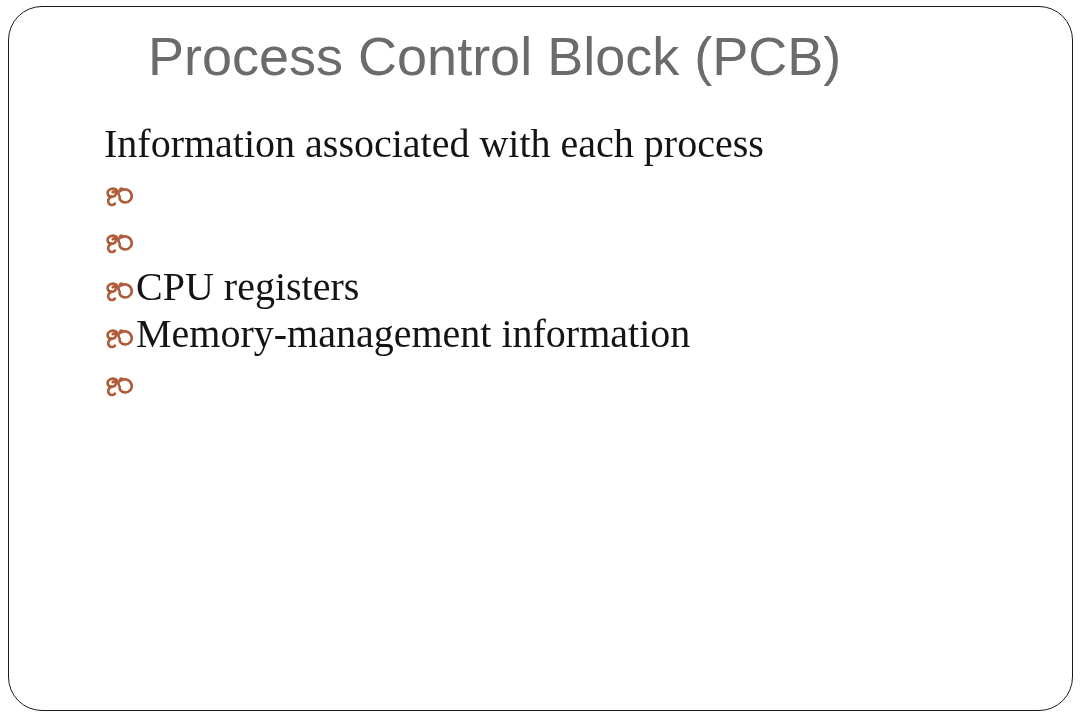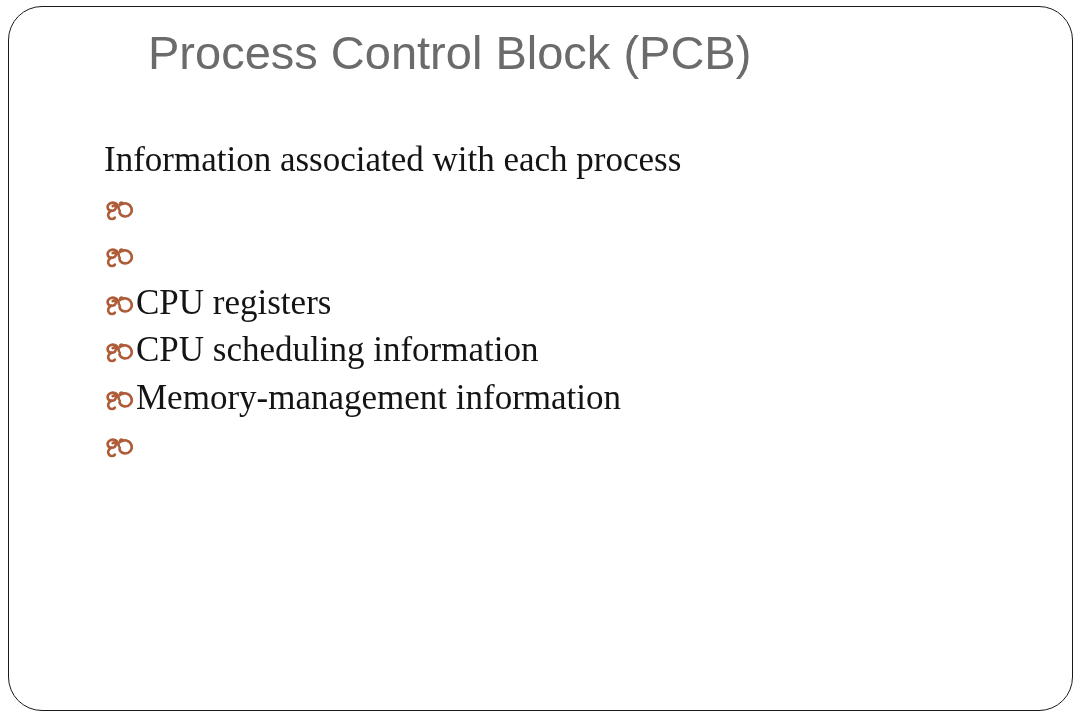--- a/index.html
+++ b/index.html
@@ -32,31 +32,31 @@
     border-radius: 34px;
     pointer-events: none;
   }
   .title {
     position: absolute;
     left: 148px;
     top: 27px;
     margin: 0;
     font-family: "Liberation Sans", sans-serif;
     font-weight: 400;
-    font-size: 47px;
+    font-size: 54px;
     line-height: 1.1;
     color: var(--title-gray);
     white-space: nowrap;
   }
   .content {
     position: absolute;
     left: 104px;
-    top: 136px;
+    top: 120px;
     width: 880px;
-    font-size: 35px;
+    font-size: 40px;
     line-height: 47.5px;
     color: var(--body-text);
   }
   .line {
     white-space: nowrap;
   }
   .glyph {
     display: inline-block;
     width: 31px;
     height: 24px;
@@ -105,25 +105,20 @@
           </svg></span>
     </div>
     <div class="line bullet-line">
       <span class="glyph"><svg viewBox="0 0 32 24" width="31" height="24">
             <use href="#swirl-bullet"></use>
           </svg></span><span>CPU registers</span>
     </div>
     <div class="line bullet-line">
       <span class="glyph"><svg viewBox="0 0 32 24" width="31" height="24">
             <use href="#swirl-bullet"></use>
-          </svg></span><span>CPU scheduling information</span>
-    </div>
-    <div class="line bullet-line">
-      <span class="glyph"><svg viewBox="0 0 32 24" width="31" height="24">
-            <use href="#swirl-bullet"></use>
           </svg></span><span>Memory-management information</span>
     </div>
     <div class="line bullet-line">
       <span class="glyph"><svg viewBox="0 0 32 24" width="31" height="24">
             <use href="#swirl-bullet"></use>
           </svg></span>
     </div>
   </div>
 </div>
 

